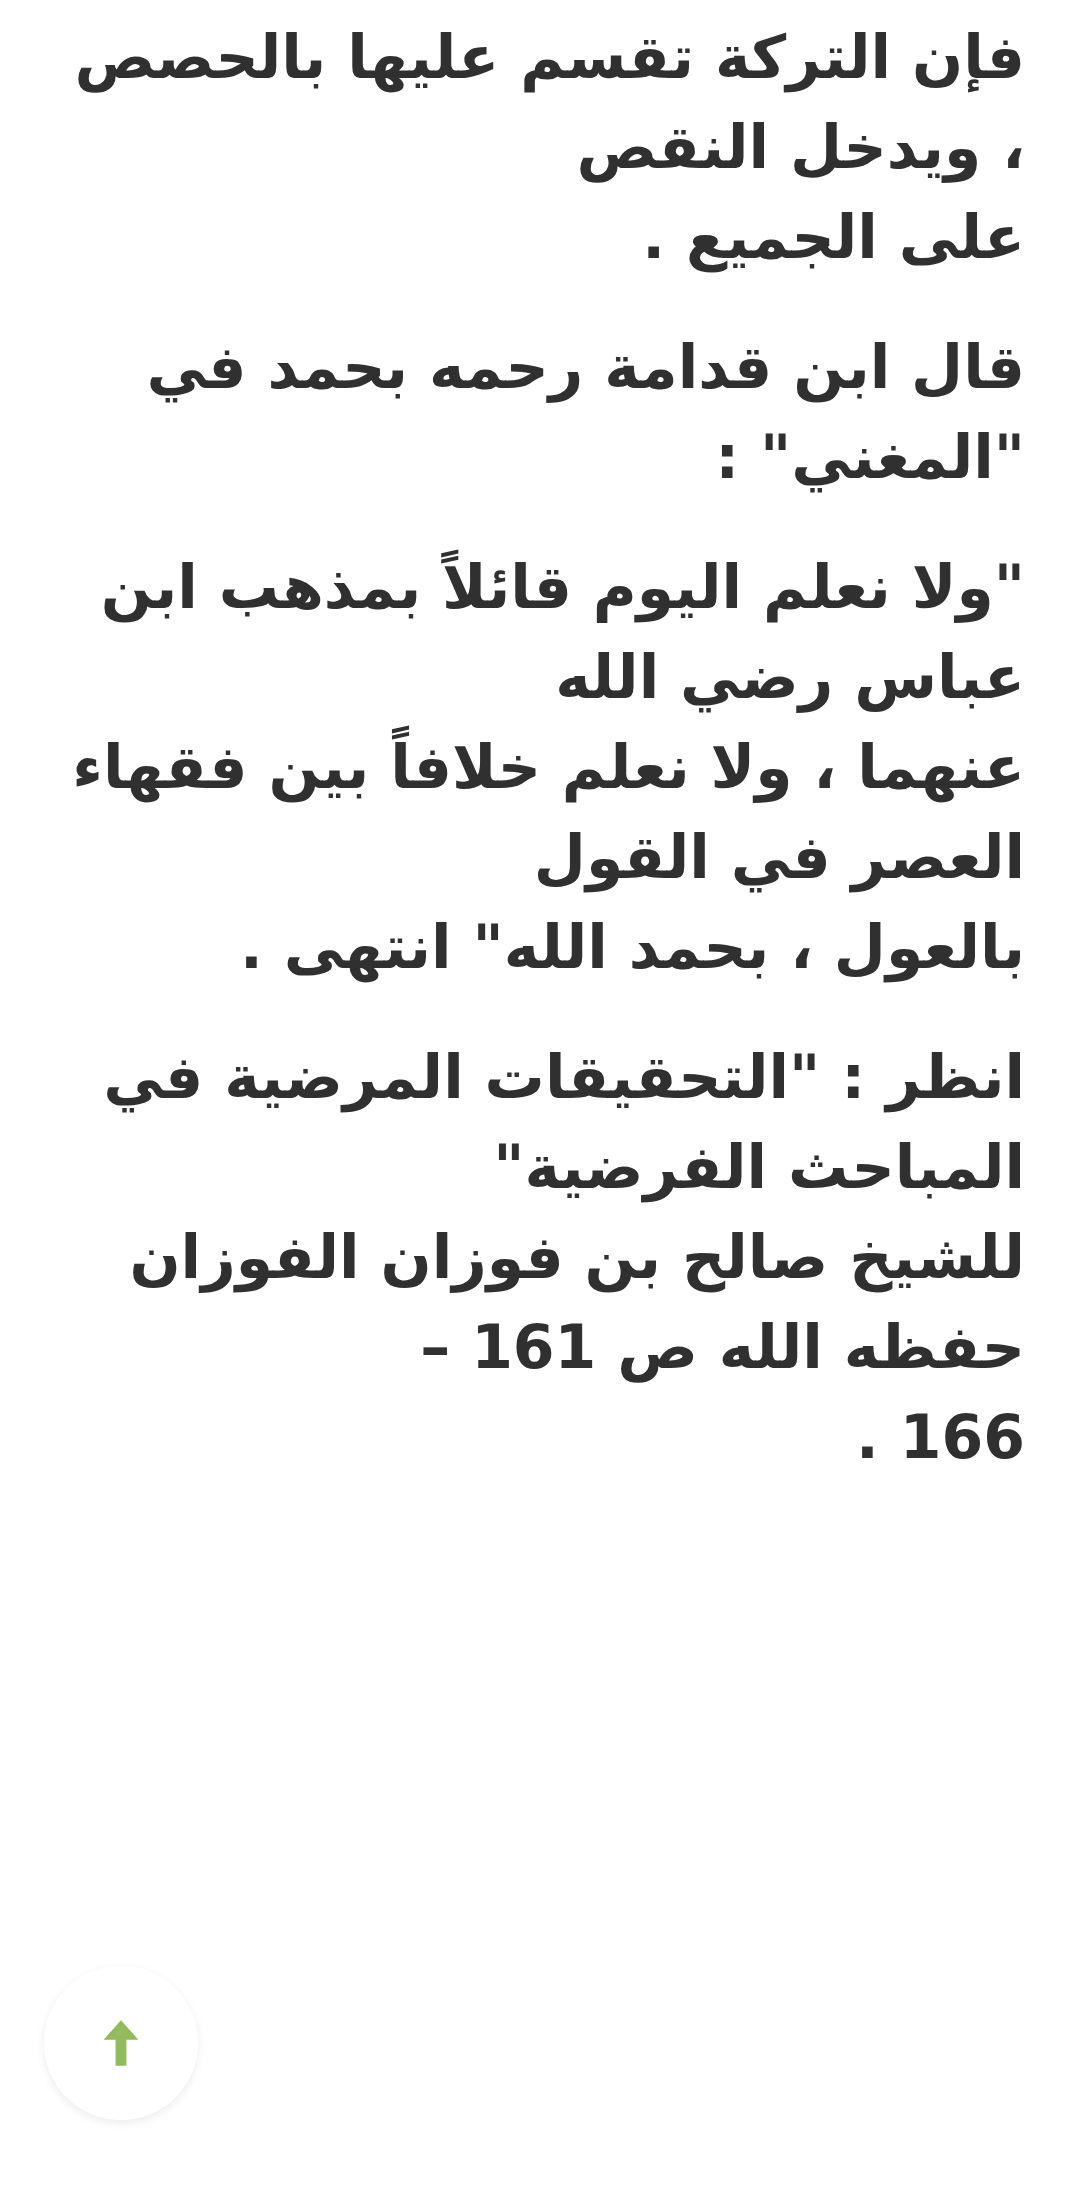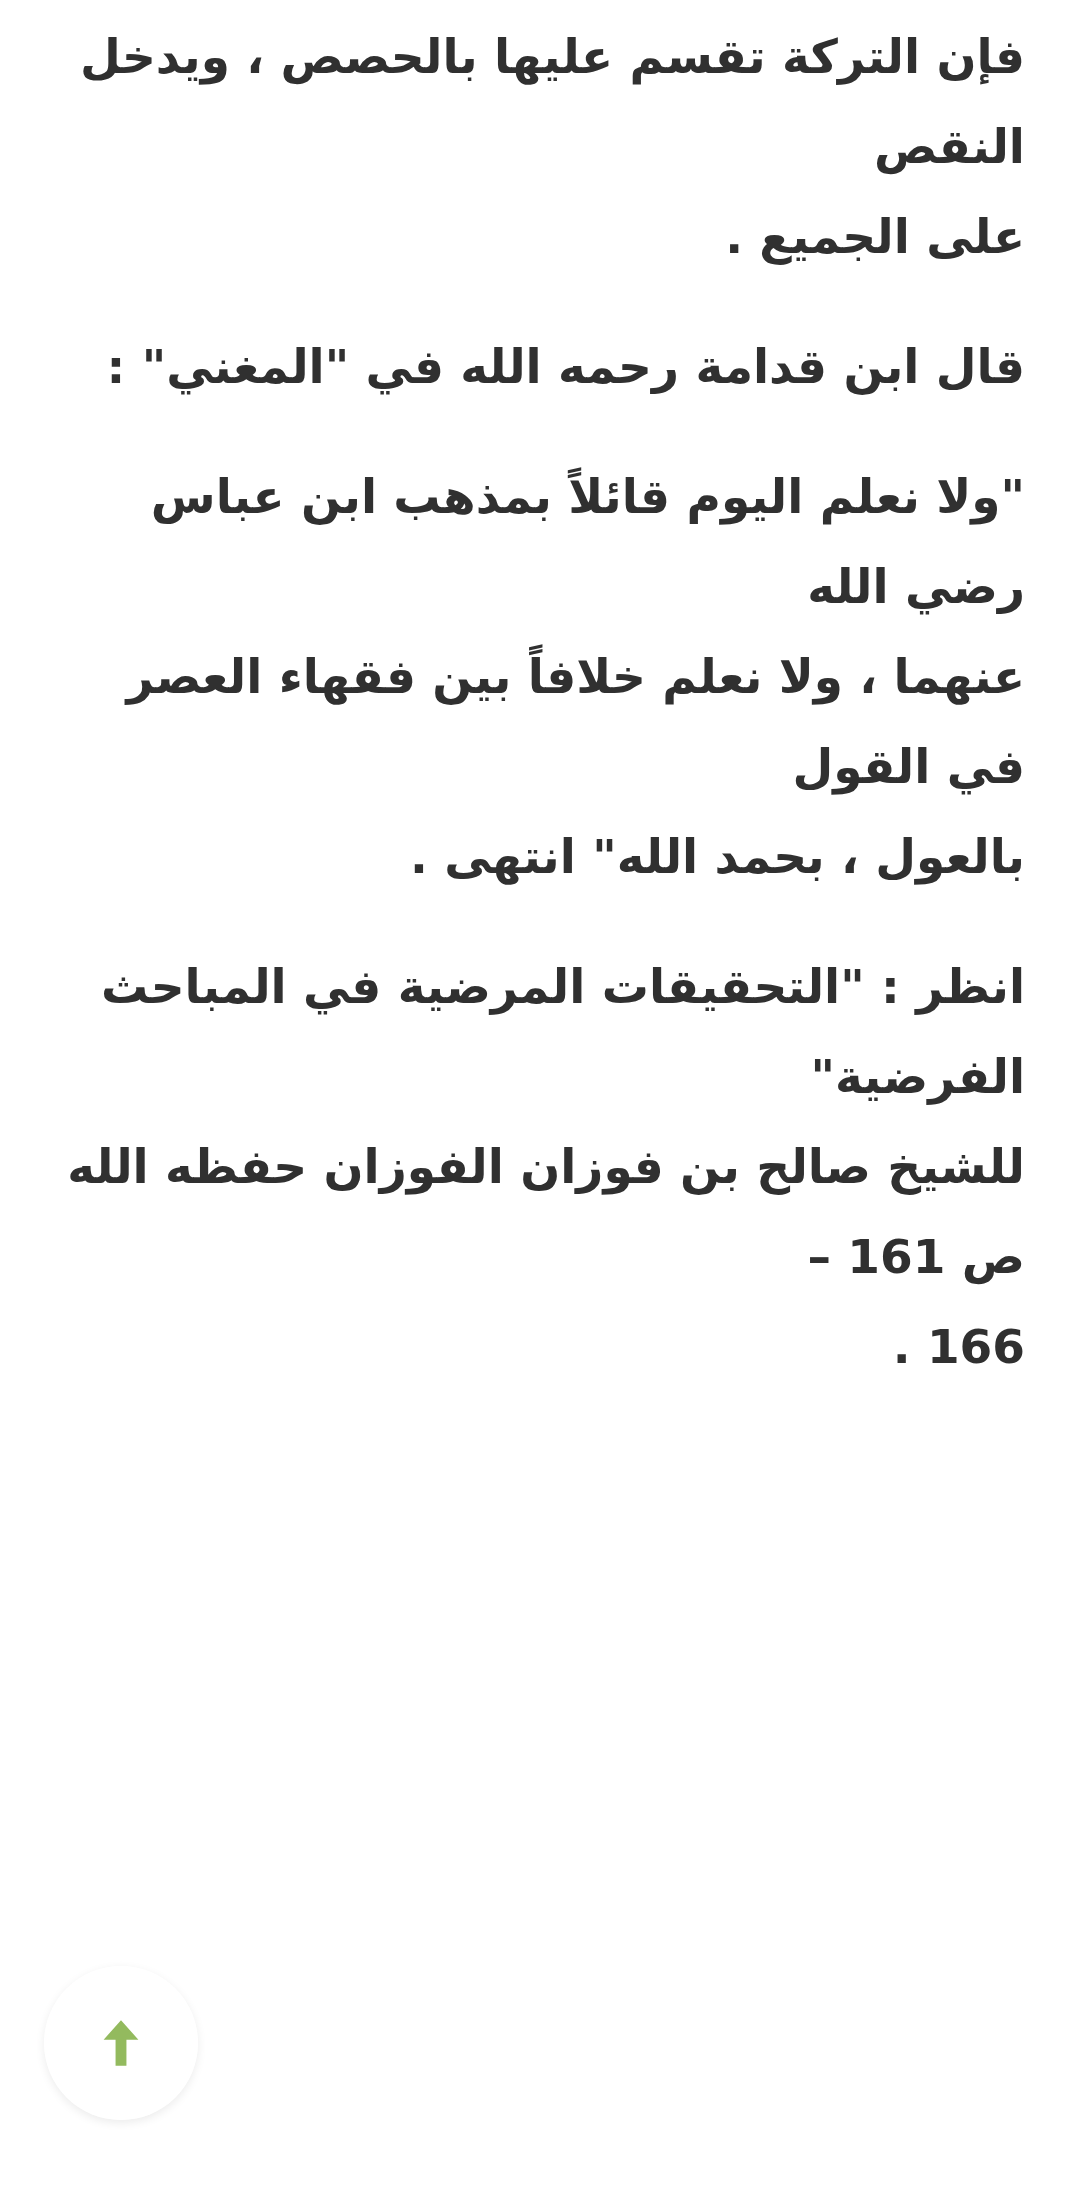--- a/index.html
+++ b/index.html
@@ -12,21 +12,21 @@
     width: 1080px;
     height: 2190px;
     overflow: hidden;
     font-family: "DejaVu Sans", sans-serif;
   }
   .content {
     direction: rtl;
     text-align: right;
     padding: 12px 55px 0 55px;
     color: #303030;
-    font-size: 47px;
+    font-size: 60px;
     font-weight: bold;
     line-height: 90px;
   }
   .content p {
     margin: 0 0 40px 0;
   }
   .scroll-top {
     position: absolute;
     left: 44px;
     top: 1966px;
@@ -44,21 +44,21 @@
   }
   .scroll-top svg {
     display: block;
   }
 </style>
 </head>
 <body>
 
 <main class="content">
   <p>فإن التركة تقسم عليها بالحصص ، ويدخل النقص<br>على الجميع .</p>
-  <p>قال ابن قدامة رحمه الله في "المغني" :</p>
+  <p>قال ابن قدامة رحمه بحمد في "المغني" :</p>
   <p>"ولا نعلم اليوم قائلاً بمذهب ابن عباس رضي الله<br>عنهما ، ولا نعلم خلافاً بين فقهاء العصر في القول<br>بالعول ، بحمد الله" انتهى .</p>
   <p>انظر : "التحقيقات المرضية في المباحث الفرضية"<br>للشيخ صالح بن فوزان الفوزان حفظه الله ص 161 –<br>166 .</p>
 
 </main>
 
 <button class="scroll-top" aria-label="scroll to top">
   <span>
     <svg width="40" height="50" viewBox="0 0 36 46" xmlns="http://www.w3.org/2000/svg">
       <polygon points="18,2 2,20 13,20 13,44 23,44 23,20 34,20" fill="#93ba5e"></polygon>
     </svg>

